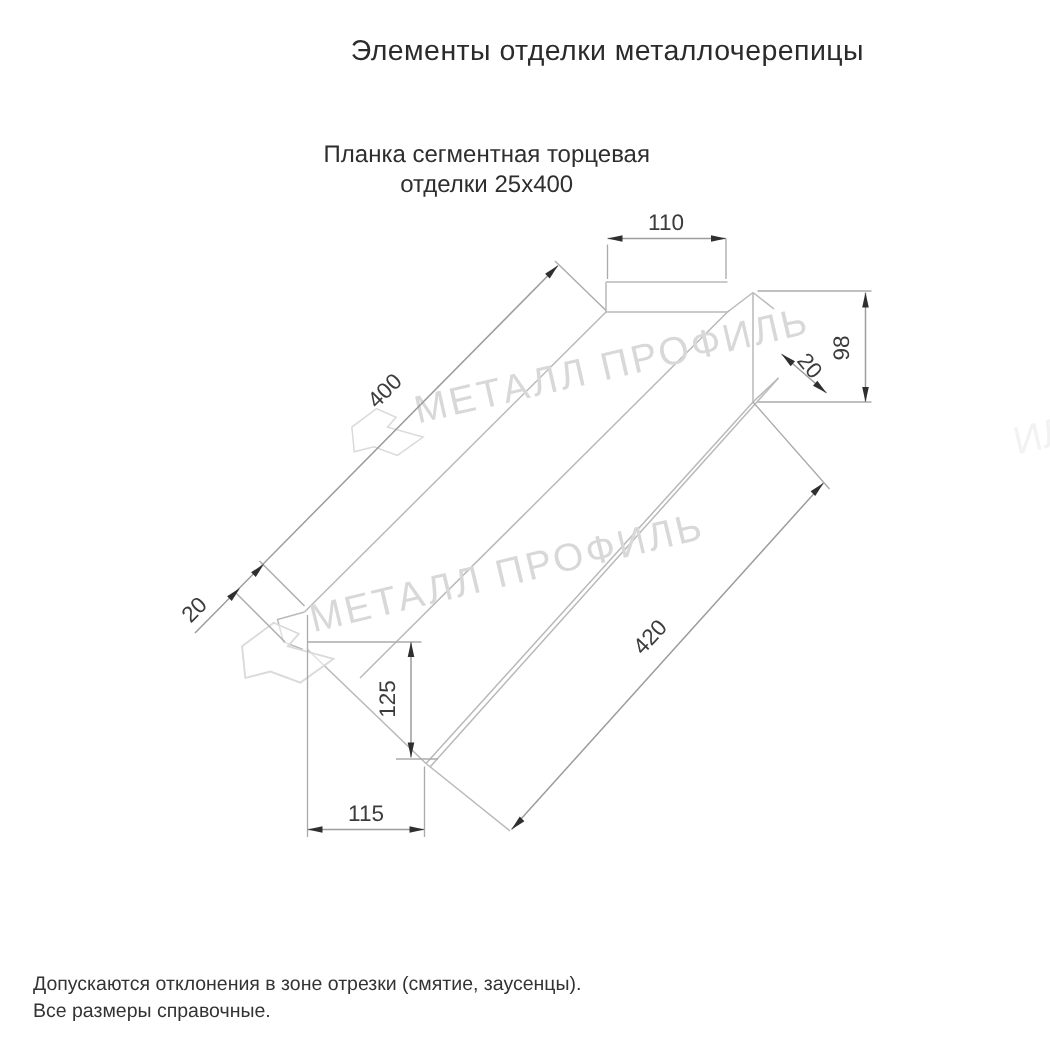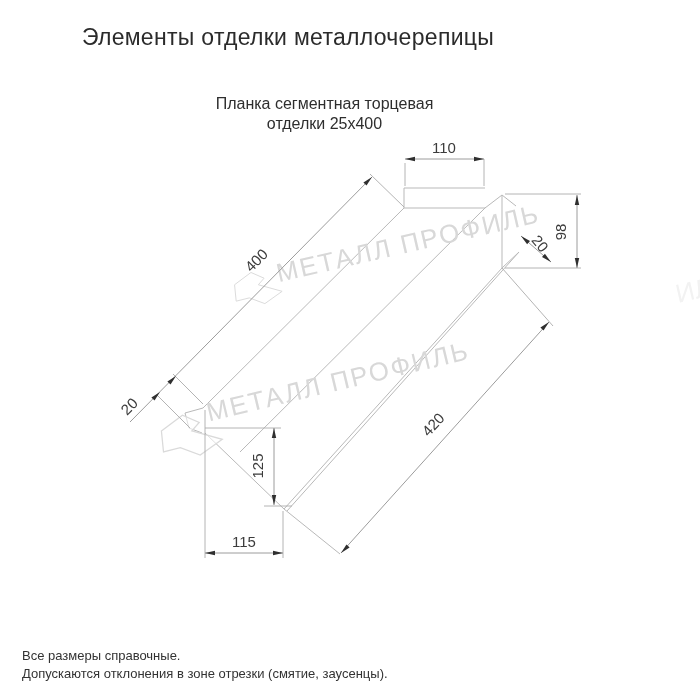--- a/index.html
+++ b/index.html
@@ -5,22 +5,22 @@
   html,body{margin:0;padding:0;background:#fff;}
   .page{
     position:relative;
     width:700px;height:700px;
     background:#ffffff;
     font-family:"Liberation Sans", sans-serif;
     overflow:hidden;
   }
   .page-title{
     position:absolute;top:24px;left:0;width:576px;
-    text-align:center;
-    font-size:23px;color:#2b2b2b;letter-spacing:.3px;
+    text-align:right;
+    font-size:19px;color:#2b2b2b;letter-spacing:.3px;
   }
   .subtitle{
     position:absolute;top:94px;left:0;width:649px;
     text-align:center;
     font-size:16px;color:#2e2e2e;line-height:20px;
   }
   .drawing-svg{position:absolute;left:0;top:0;}
   .footnotes{
     position:absolute;left:22px;top:647px;
     font-size:13px;color:#333;line-height:18px;
@@ -134,17 +134,17 @@
       <path class="extline" d="M205,410 V558"></path>
       <path class="extline" d="M283,511 V558"></path>
       <path class="dimline" d="M205,553 H283"></path>
       <polygon class="arrow" points="205,553 215,550.8 215,555.2"></polygon>
       <polygon class="arrow" points="283,553 273,550.8 273,555.2"></polygon>
       <text class="dimtext" x="244" y="547" text-anchor="middle">115</text>
     </g>
   </svg>
 
   <div class="footnotes">
+    <div>Допускаются отклонения в зоне отрезки (смятие, заусенцы).</div>
     <div>Все размеры справочные.</div>
-    <div>Допускаются отклонения в зоне отрезки (смятие, заусенцы).</div>
   </div>
 
 </div>
 
 </body></html>

